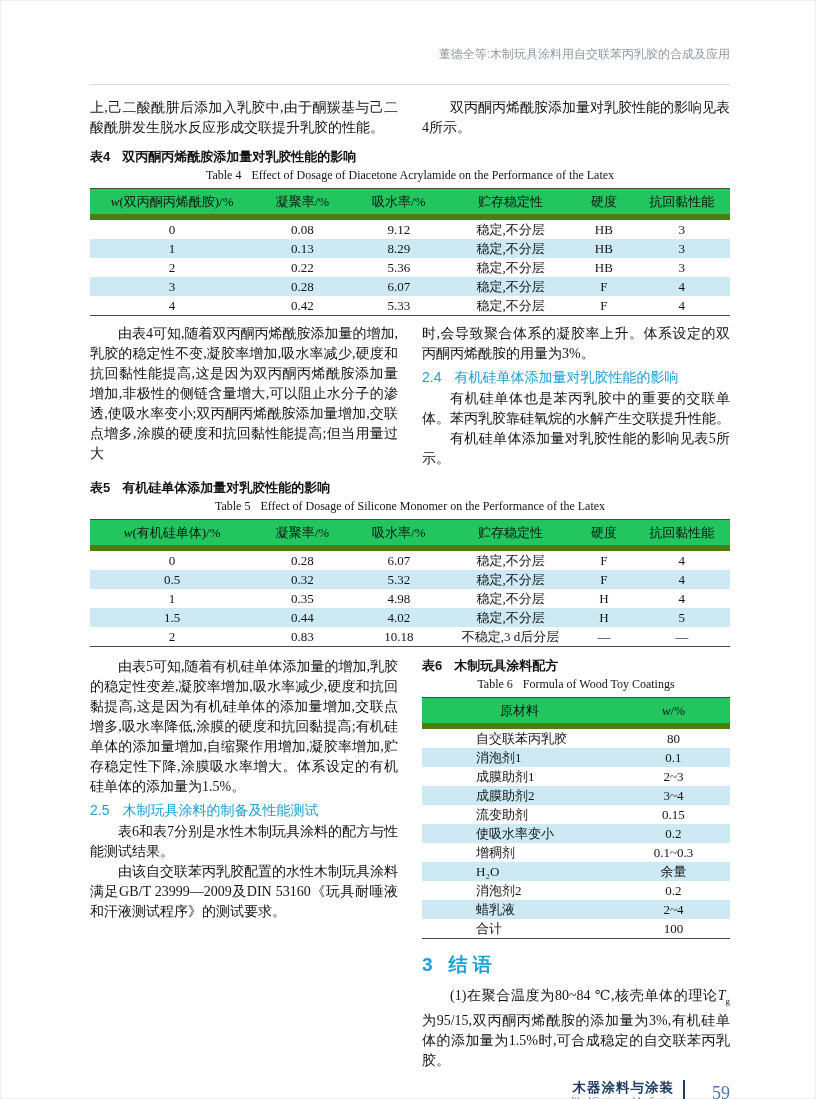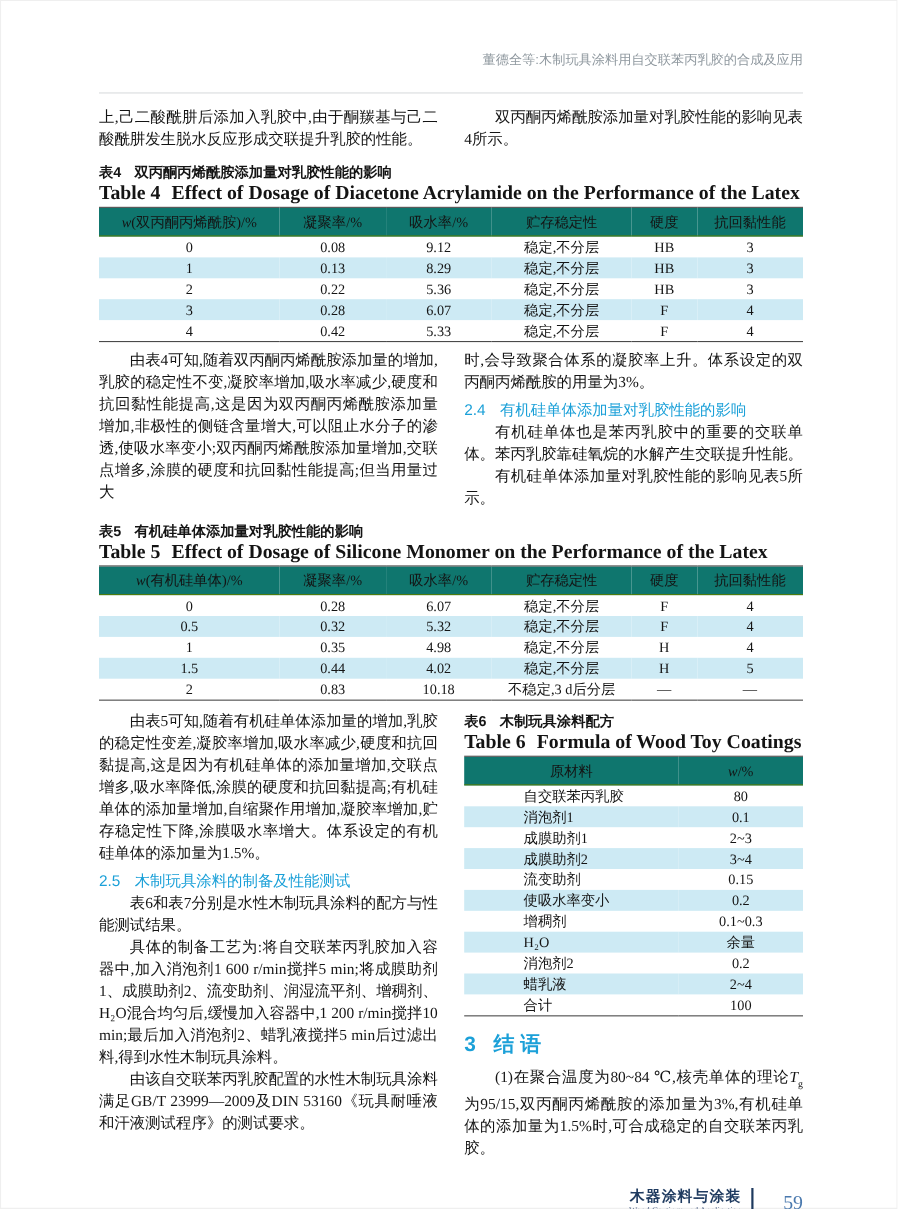--- a/index.html
+++ b/index.html
@@ -13,26 +13,26 @@
   .col{width:308px;}
   p.body{margin:0;font-size:14px;line-height:20px;text-align:justify;color:#141414;}
   .indent{text-indent:2em;}
   .row1{margin-top:13px;}
   .row2{margin-top:8px;}
   .row3{margin-top:10px;}
   .tblock{margin-top:10px;}
   .cap-cn{text-align:left;font-family:"Liberation Sans","DejaVu Sans",sans-serif;
         font-weight:bold;font-size:13px;line-height:18px;margin:0;}
   .cap-cn .cap-label{margin-right:12px;}
-  .cap-en{font-family:"Liberation Serif","DejaVu Serif",serif;
-        font-weight:bold;font-size:18px;line-height:18px;margin:0 0 4px;}
+  .cap-en{text-align:center;font-family:"Liberation Serif","DejaVu Serif",serif;
+        font-weight:normal;font-size:12px;line-height:18px;margin:0 0 4px;}
   .cap-en .cap-label{margin-right:10px;}
   table.data{width:100%;border-collapse:collapse;table-layout:fixed;font-size:13px;
         border-top:1.5px solid #4a4a4a;border-bottom:1.5px solid #4a4a4a;}
-  table.data thead tr{border-bottom:1px solid #4d7c0f;background:#0f766e;}
+  table.data thead tr{border-bottom:6px solid #4d7c0f;background:#22c55e;}
   table.data th{font-weight:normal;text-align:center;padding:4px 2px;line-height:17px;}
   table.data td{text-align:center;padding:1.5px 2px;line-height:16px;}
   table.data tbody tr:nth-child(even){background:#cdeaf4;}
   .tbl-wide th:nth-child(1){width:26%}
   .tbl-wide th:nth-child(2){width:15%}
   .tbl-wide th:nth-child(3){width:15%}
   .tbl-wide th:nth-child(4){width:20%}
   .tbl-wide th:nth-child(5){width:9%}
   .tbl-wide th:nth-child(6){width:15%}
   .tbl-narrow th:nth-child(1){width:62%}
@@ -197,21 +197,20 @@
             </tr>
           </tbody>
         </table>
     </div>
 
     <div class="cols row3">
       <div class="col">
         <p class="body indent">由表5可知,随着有机硅单体添加量的增加,乳胶的稳定性变差,凝胶率增加,吸水率减少,硬度和抗回黏提高,这是因为有机硅单体的添加量增加,交联点增多,吸水率降低,涂膜的硬度和抗回黏提高;有机硅单体的添加量增加,自缩聚作用增加,凝胶率增加,贮存稳定性下降,涂膜吸水率增大。体系设定的有机硅单体的添加量为1.5%。</p>
         <p class="h-sec"><span class="num">2.5</span><span>木制玩具涂料的制备及性能测试</span></p>
         <p class="body indent">表6和表7分别是水性木制玩具涂料的配方与性能测试结果。</p>
-        <p class="body indent">具体的制备工艺为:将自交联苯丙乳胶加入容器中,加入消泡剂1 600 r/min搅拌5 min;将成膜助剂1、成膜助剂2、流变助剂、润湿流平剂、增稠剂、H₂O混合均匀后,缓慢加入容器中,1 200 r/min搅拌10 min;最后加入消泡剂2、蜡乳液搅拌5 min后过滤出料,得到水性木制玩具涂料。</p>
         <p class="body indent">由该自交联苯丙乳胶配置的水性木制玩具涂料满足GB/T 23999—2009及DIN 53160《玩具耐唾液和汗液测试程序》的测试要求。</p>
       </div>
       <div class="col">
         <div>
           <p class="cap-cn"><span class="cap-label">表6</span><span>木制玩具涂料配方</span></p>
           <p class="cap-en"><span class="cap-label">Table 6</span><span>Formula of Wood Toy Coatings</span></p>
           <table class="data tbl-narrow">
               <thead>
                 <tr>
                   <th>原材料</th>

